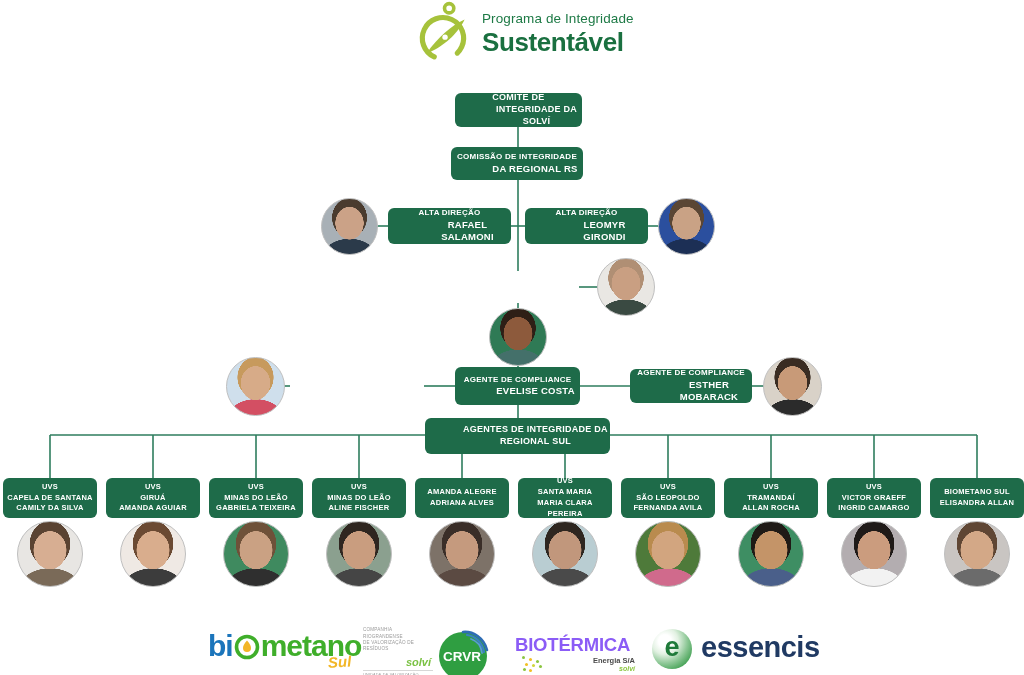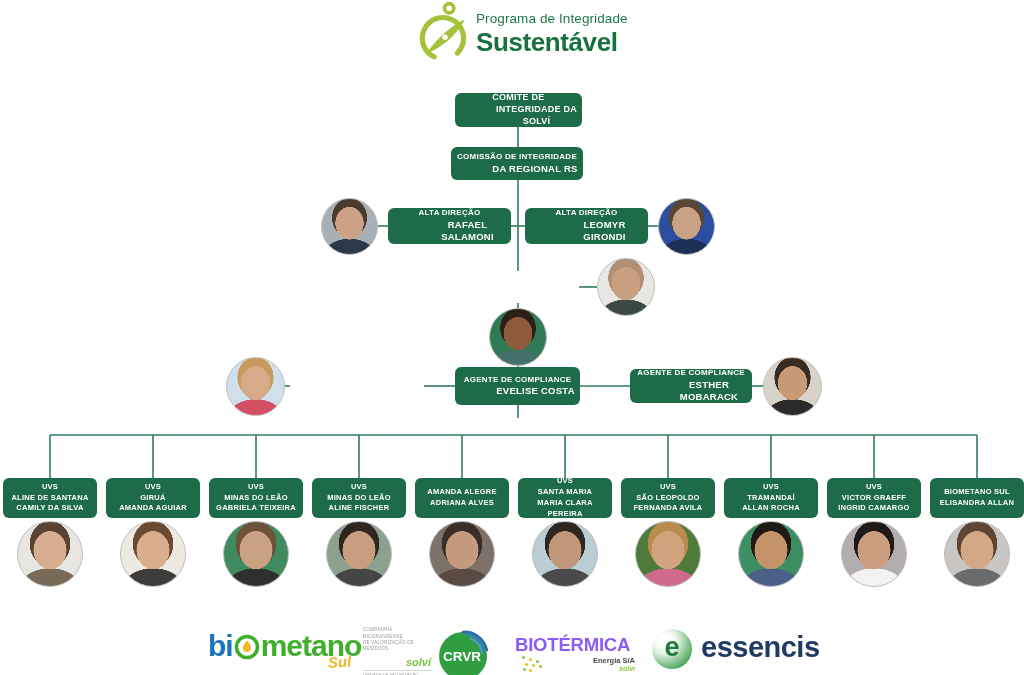--- a/index.html
+++ b/index.html
@@ -1,21 +1,21 @@
 <!DOCTYPE html>
 <html><head>
 <meta charset="utf-8">
 <style>
   html,body{margin:0;padding:0;background:#ffffff;}
   .canvas{position:relative;width:1024px;height:675px;background:#ffffff;overflow:hidden;
           font-family:"Liberation Sans", sans-serif;}
 
   
   .brand{position:absolute;left:412px;top:0;display:flex;align-items:flex-start;z-index:2;}
-  .brand-text{margin-top:11px;}
+  .brand-text{margin-top:11px;margin-left:6px;}
   .brand-sub{font-size:13.5px;color:#1E7A46;letter-spacing:.1px;}
   .brand-title{font-size:26px;font-weight:bold;color:#1A7040;letter-spacing:-.4px;margin-top:1px;}
 
   
   .connectors{position:absolute;left:0;top:0;z-index:1;}
 
   
   .node{position:absolute;background:#1E6B49;border-radius:6px;color:#fff;z-index:2;
         display:flex;flex-direction:column;align-items:center;justify-content:center;
         text-align:center;font-weight:bold;letter-spacing:.25px;line-height:1.3;padding:2px;box-sizing:border-box;}
@@ -150,24 +150,28 @@
   <div class="node" style="left:455px;top:367px;width:125px;height:38px;">
     <span class="l1">AGENTE DE COMPLIANCE</span>
     <span class="l2">EVELISE COSTA</span>
   </div>
 
   <div class="node" style="left:630px;top:369px;width:122px;height:34px;">
     <span class="l1">AGENTE DE COMPLIANCE</span>
     <span class="l2">ESTHER MOBARACK</span>
   </div>
 
+  <div class="node eq" style="left:425px;top:418px;width:185px;height:36px;">
+    <span class="l2">AGENTES DE INTEGRIDADE DA</span>
+    <span class="l2">REGIONAL SUL</span>
+  </div>
 
   <div class="node agent" style="left:3px;top:478px;width:94px;height:40px;">
     <span>UVS</span>
-    <span>ALINE DE SANTANA</span>
+    <span>CAPELA DE SANTANA</span>
     <span>CAMILY DA SILVA</span>
   </div>
   <div class="node agent" style="left:106px;top:478px;width:94px;height:40px;">
     <span>UVS</span>
     <span>GIRUÁ</span>
     <span>AMANDA AGUIAR</span>
   </div>
   <div class="node agent" style="left:209px;top:478px;width:94px;height:40px;">
     <span>UVS</span>
     <span>MINAS DO LEÃO</span>

